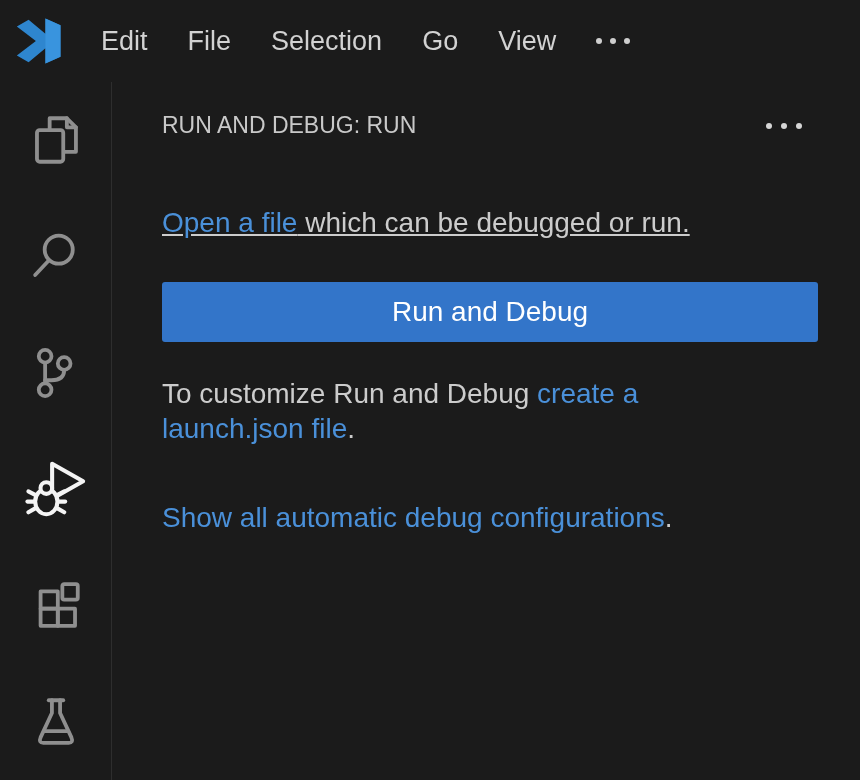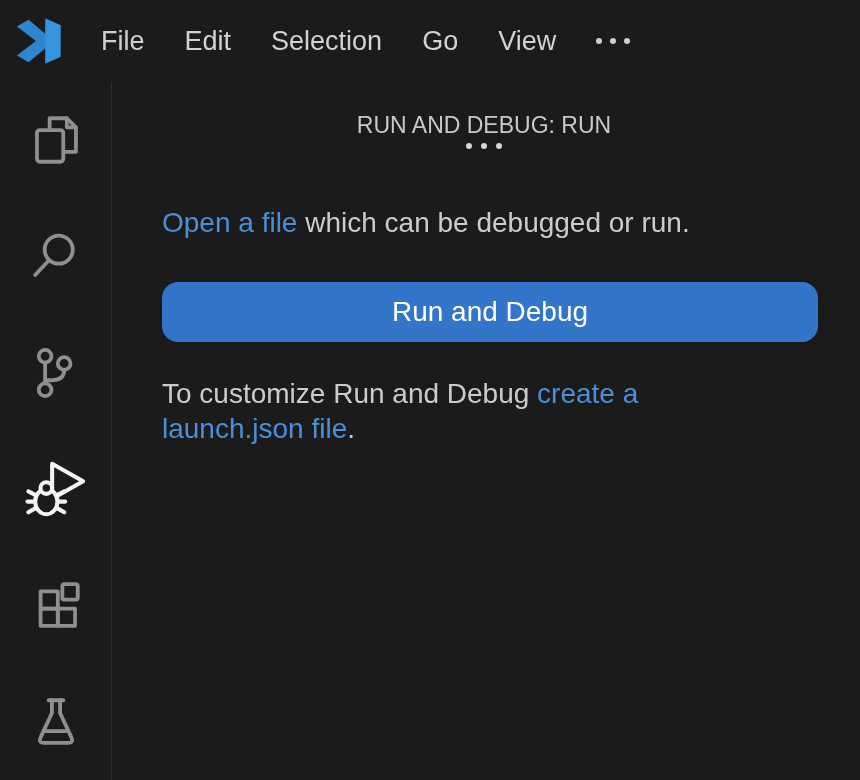--- a/index.html
+++ b/index.html
@@ -42,33 +42,33 @@
   .ab-item.active { color:#f4f4f4; }
   .ab-item svg { stroke:currentColor; fill:none; stroke-width:4.2;
                  stroke-linecap:round; stroke-linejoin:round; }
   .occlude { fill:#1b1b1b; }
 
   
   .sidepanel { flex:1; position:relative; background:#1b1b1b; }
 
   .panel-header {
     position:absolute; top:30px; left:50px; right:54px;
-    display:flex; justify-content:space-between; align-items:center;flex-direction:column;
+    display:flex; justify-content:space-between; align-items:center;
   }
   .panel-title { font-size:23px; color:#c9c9c9; white-space:nowrap; }
   .panel-actions { display:flex; gap:9px; align-items:center; cursor:pointer; padding:4px; }
   .panel-actions .dot { width:6px; height:6px; background:#d6d6d6; }
 
   .welcome-p1 {
     position:absolute; top:122px; left:50px; right:42px;
-    font-size:28px; line-height:38px; color:#cccccc;
+    font-size:28px; line-height:38px; color:#cccccc;text-decoration:underline;
   }
   .run-debug-btn {
     position:absolute; top:200px; left:50px; right:42px; height:60px;
-    background:#3375c9; border:none; border-radius:16px;
+    background:#3375c9; border:none; border-radius:3px;
     color:#ffffff; font-size:28px; font-family:inherit;
     cursor:pointer; text-align:center;
   }
   .welcome-p2 {
     position:absolute; top:294px; left:50px; width:580px;
     font-size:28px; line-height:35px; color:#cccccc;
   }
   .welcome-p3 {
     position:absolute; top:417px; left:50px; right:42px;
     font-size:28px; line-height:38px; color:#cccccc;
@@ -77,22 +77,22 @@
 </style>
 </head>
 <body>
 
 <div class="titlebar">
   <svg class="logo" viewBox="0 0 100 100">
     <path d="M65 10 L92 22 V78 L65 90 V63 L35 88 L14 76 L48 50 L14 24 L35 12 L65 37 Z" fill="#2e86cf"></path>
     <path d="M65 10 L92 22 V78 L65 90 Z" fill="#3b96e0" opacity="0.85"></path>
   </svg>
   <div class="menubar">
+    <div class="menu-item">Edit</div>
     <div class="menu-item">File</div>
-    <div class="menu-item">Edit</div>
     <div class="menu-item">Selection</div>
     <div class="menu-item">Go</div>
     <div class="menu-item">View</div>
     <div class="menu-overflow">
       <span class="dot"></span>
       <span class="dot"></span>
       <span class="dot"></span>
     </div>
   </div>
 </div>
@@ -173,15 +173,18 @@
     <div class="welcome-p1">
       <a class="link">Open a file</a><span> which can be debugged or run.</span>
     </div>
 
     <button class="run-debug-btn">Run and Debug</button>
 
     <div class="welcome-p2">
       <span>To customize Run and Debug </span><a class="link">create a launch.json file</a><span>.</span>
     </div>
 
+    <div class="welcome-p3">
+      <a class="link">Show all automatic debug configurations</a><span>.</span>
+    </div>
 
   </div>
 </div>
 
 </body></html>

